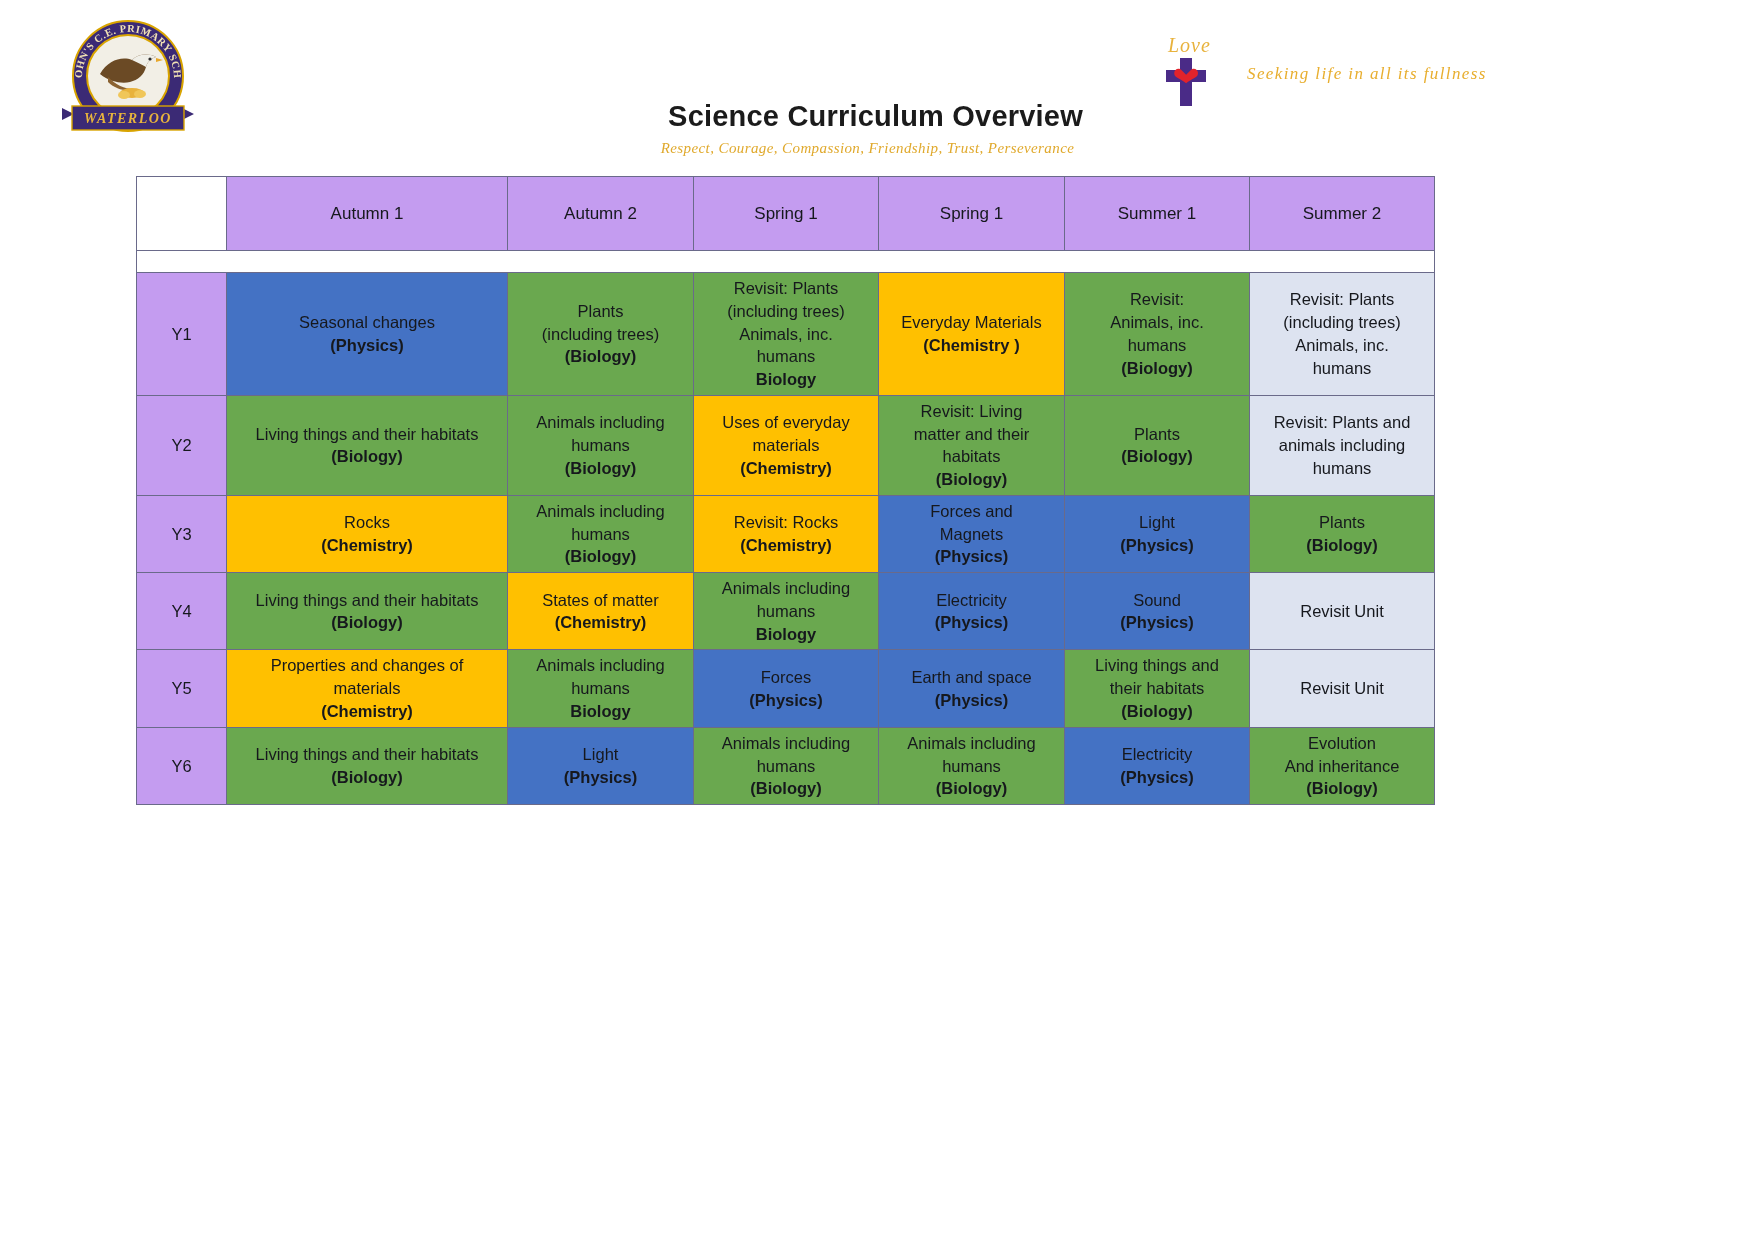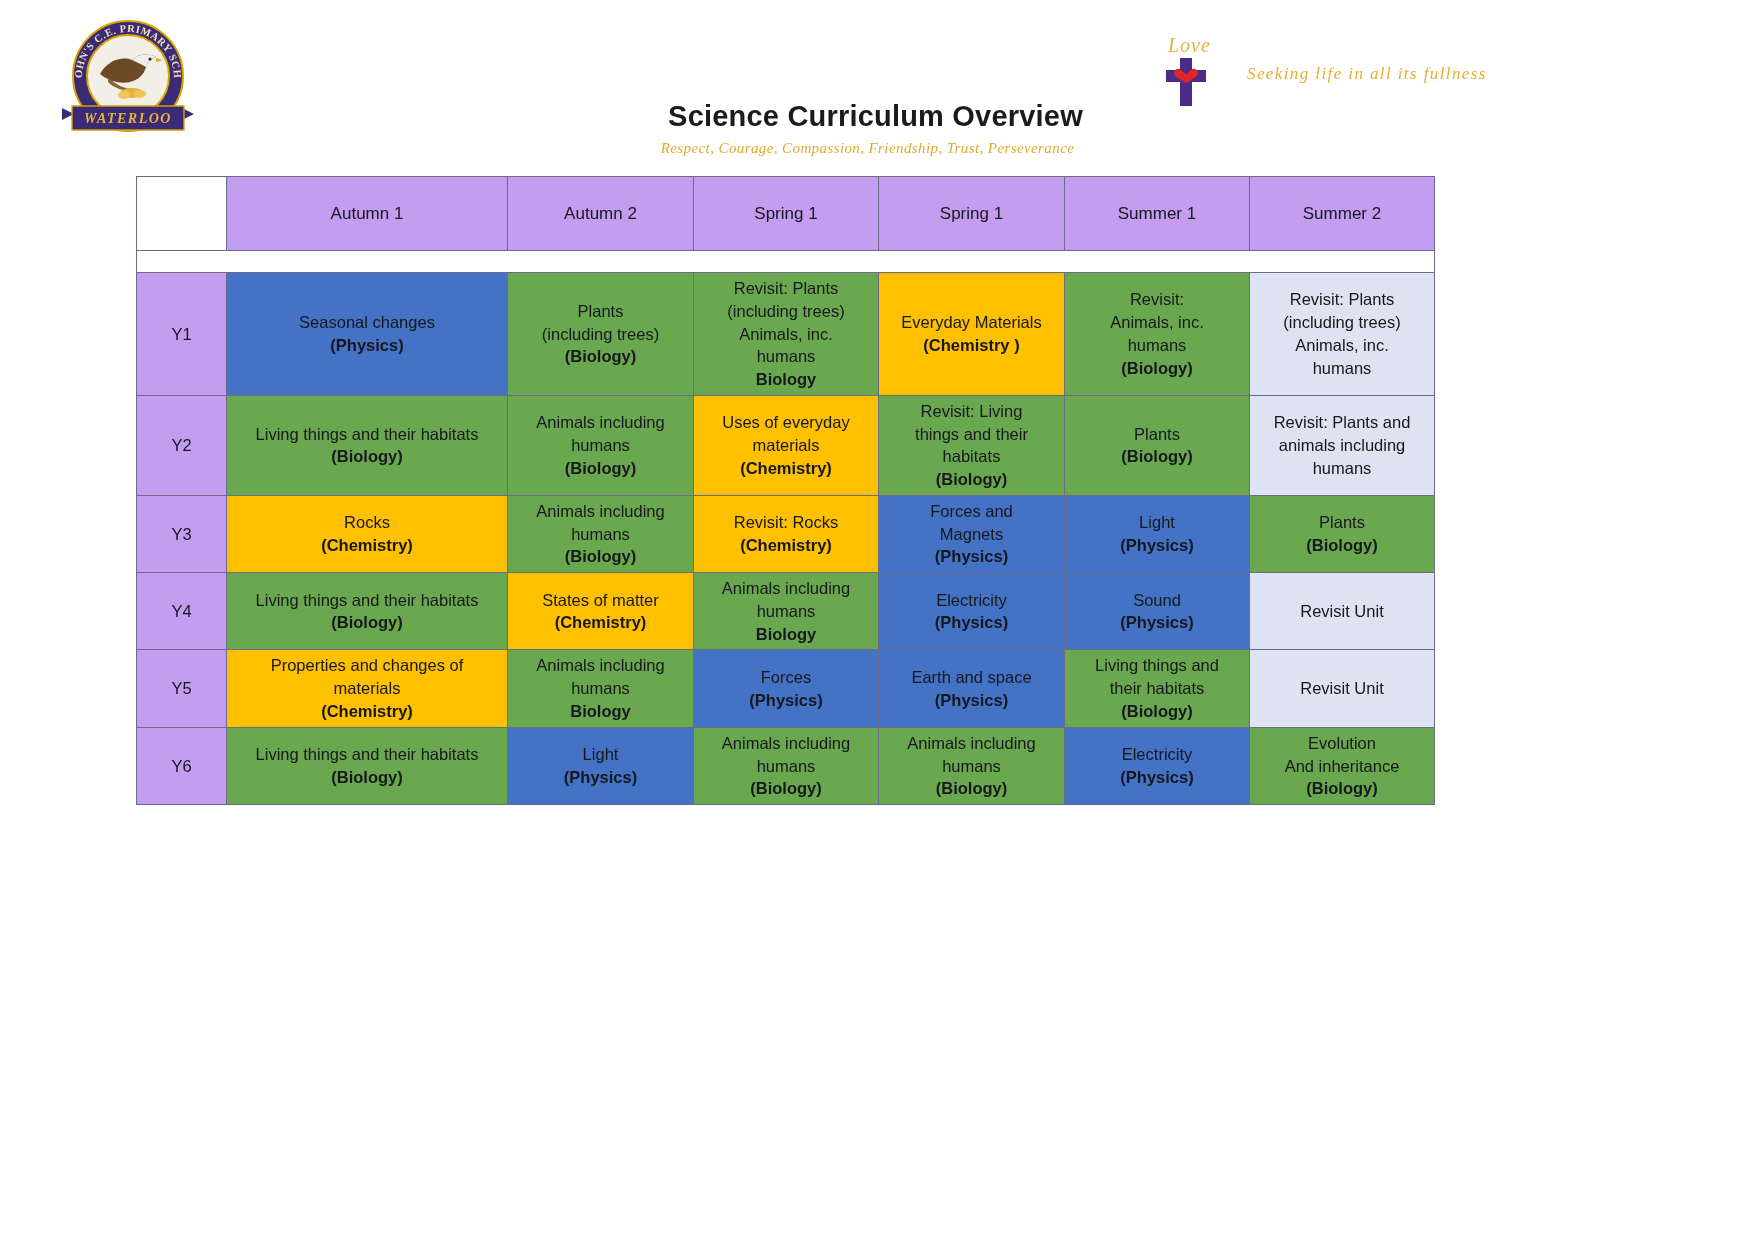--- a/index.html
+++ b/index.html
@@ -374,21 +374,21 @@
             <span class="cell-line">humans</span>
             <span class="cell-line bold">(Biology)</span>
           </td>
           <td class="chemistry">
             <span class="cell-line">Uses of everyday</span>
             <span class="cell-line">materials</span>
             <span class="cell-line bold">(Chemistry)</span>
           </td>
           <td class="biology">
             <span class="cell-line">Revisit: Living</span>
-            <span class="cell-line">things and their</span>
+            <span class="cell-line">matter and their</span>
             <span class="cell-line">habitats</span>
             <span class="cell-line bold">(Biology)</span>
           </td>
           <td class="biology">
             <span class="cell-line">Plants</span>
             <span class="cell-line bold">(Biology)</span>
           </td>
           <td class="revisit">
             <span class="cell-line">Revisit: Plants and</span>
             <span class="cell-line">animals including</span>

